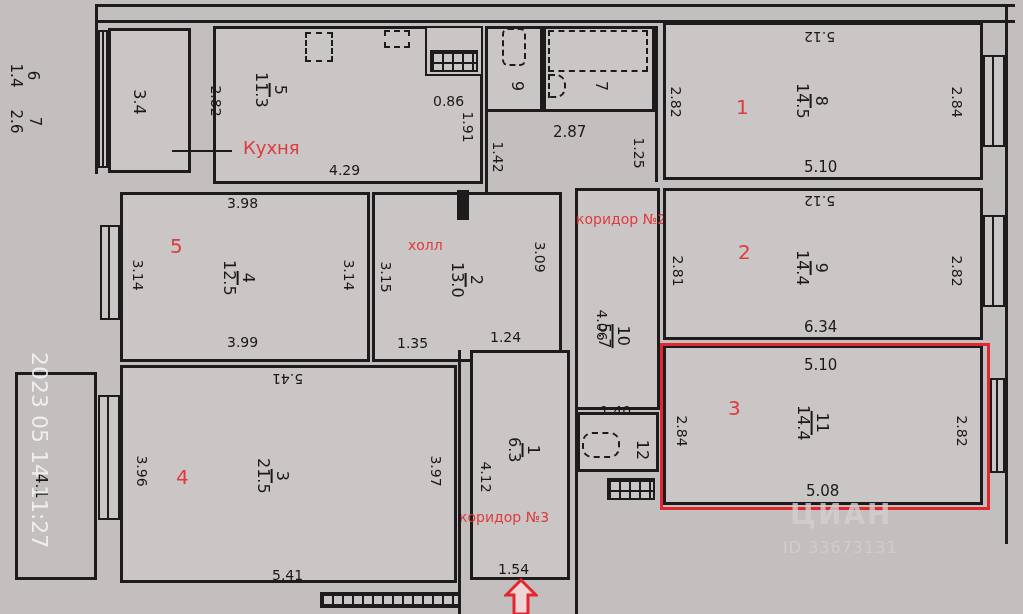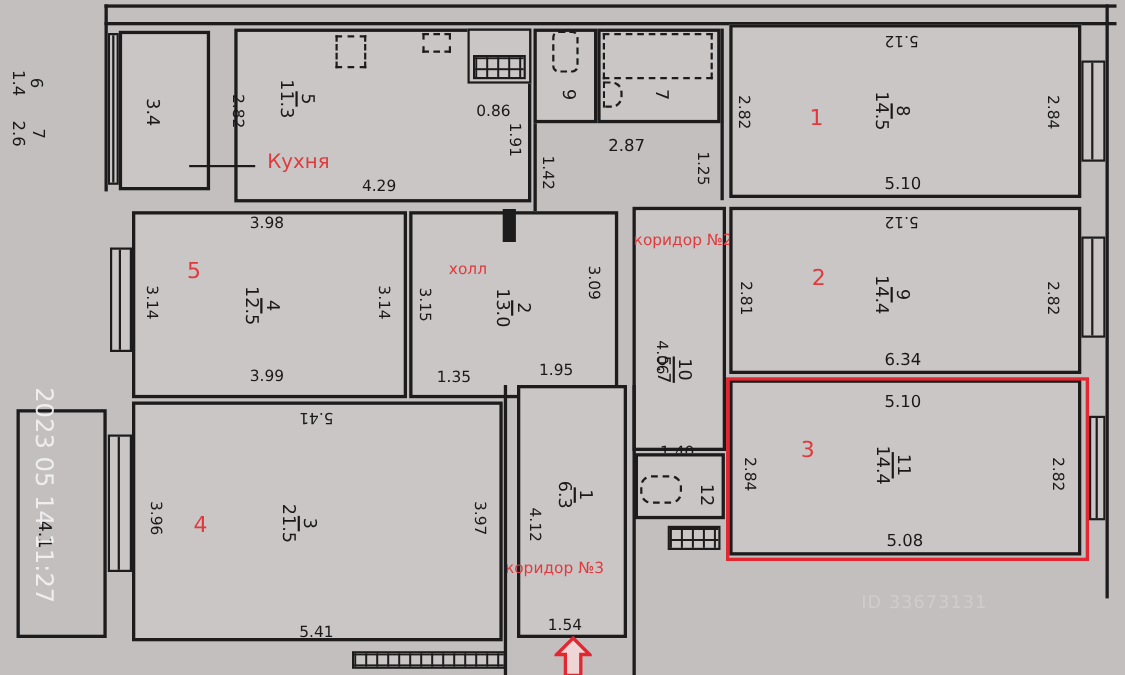--- a/index.html
+++ b/index.html
@@ -108,21 +108,21 @@
   <div class="room" style="left:372px;top:192px;width:190px;height:170px"></div>
   <div class="line" style="left:457px;top:190px;width:12px;height:30px"></div>
   <div class="red red-lbl-sm" style="left:408px;top:238px">холл</div>
   <div class="dim rot90" style="left:370px;top:270px">3.15</div>
   <div class="frac" style="left:448px;top:262px">
     <span class="num">2</span>
     <span>13.0</span>
   </div>
   <div class="dim rot90" style="left:524px;top:250px">3.09</div>
   <div class="dim" style="left:397px;top:336px">1.35</div>
-  <div class="dim" style="left:490px;top:330px">1.95</div>
+  <div class="dim" style="left:490px;top:330px">1.24</div>
 
   <div class="room" style="left:575px;top:188px;width:85px;height:222px"></div>
   <div class="red red-lbl-sm" style="left:576px;top:212px">коридор №2</div>
   <div class="dim rot90" style="left:586px;top:318px">4.06</div>
   <div class="frac" style="left:600px;top:318px">
     <span class="num">10</span>
     <span>5.7</span>
   </div>
   <div class="dim" style="left:600px;top:404px">1.40</div>
 
@@ -182,14 +182,15 @@
   <div class="dim" style="left:498px;top:562px">1.54</div>
   <div class="line" style="left:458px;top:350px;width:3px;height:264px"></div>
   <div class="line" style="left:575px;top:350px;width:3px;height:264px"></div>
 
   <svg class="arrow" style="left:504px;top:578px" width="34" height="36" viewBox="0 0 34 36">
     <path d="M17 2 L32 17 L24 17 L24 36 L10 36 L10 17 L2 17 Z" fill="#f0d5d6" stroke="#e3262f" stroke-width="3"></path>
   </svg>
 
   <div class="stamp" style="left:52px;top:352px">2023 05 14 11:27</div>
 
+  <div class="wm" style="left:790px;top:498px;font-size:28px;font-weight:bold;letter-spacing:2px">ЦИАН</div>
   <div class="wm" style="left:783px;top:538px;font-size:16px;letter-spacing:1px">ID 33673131</div>
 </div>
 
 </body></html>

